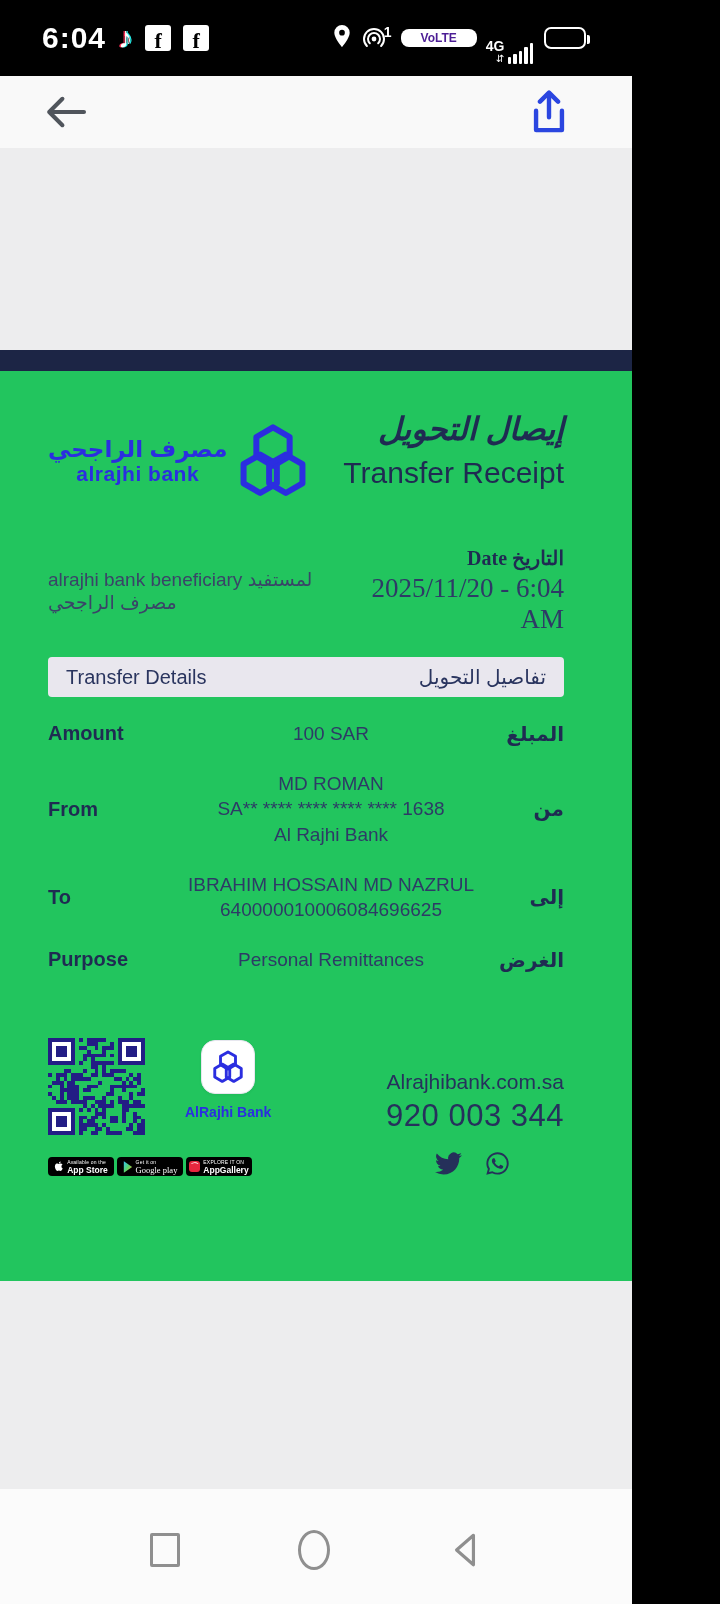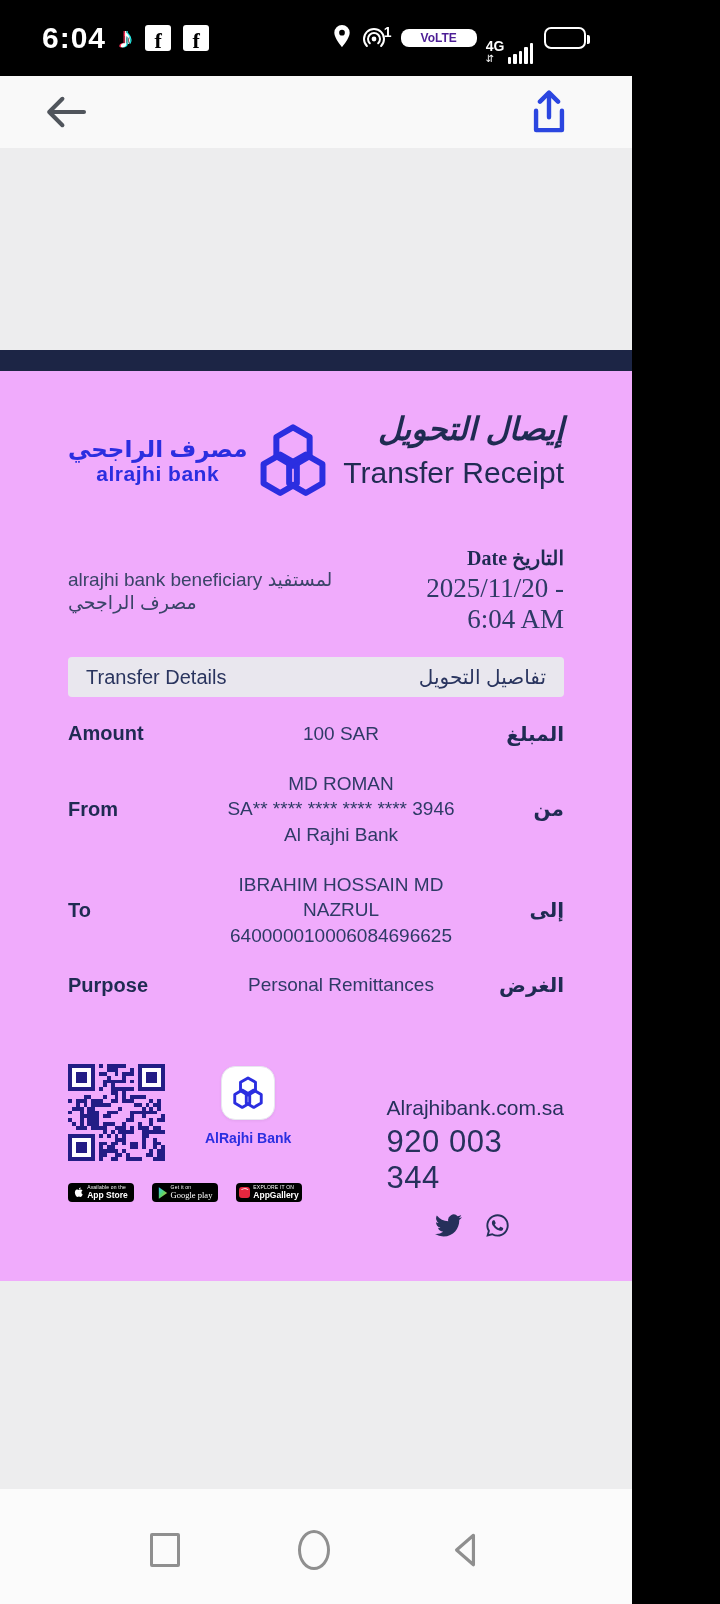--- a/index.html
+++ b/index.html
@@ -11,40 +11,40 @@
   .status-bar { height:76px; background:#000; display:flex; align-items:center; justify-content:space-between; padding:0 46px 0 42px; }
   .sb-left { display:flex; align-items:center; gap:12px; }
   .sb-time { color:#fff; font-size:30px; font-weight:bold; letter-spacing:1px; }
   .tiktok { color:#fff; font-size:30px; font-weight:bold; text-shadow:1.5px 0 0 #25f4ee,-1.5px 0 0 #fe2c55; }
   .fb { width:26px; height:26px; background:#fff; color:#000; border-radius:3px; font-weight:bold; font-size:22px; display:flex; align-items:flex-end; justify-content:center; line-height:0.9; font-family:"Liberation Serif",serif; }
   .sb-right { display:flex; align-items:center; gap:9px; }
   .hotspot-wrap { display:flex; align-items:flex-start; }
   .hotspot-sup { color:#fff; font-size:14px; font-weight:bold; margin:-2px 0 0 -2px; }
   .volte { background:#fff; color:#4c1d95; font-size:12px; font-weight:bold; border-radius:8px; padding:2px 20px; letter-spacing:0; }
   .net { display:flex; align-items:flex-end; gap:3px; }
-  .net-col { display:flex; flex-direction:column; align-items:flex-start; line-height:1;margin-top:26px; }
+  .net-col { display:flex; flex-direction:column; align-items:flex-end; line-height:1;margin-top:26px; }
   .net-4g { color:#fff; font-size:14px; font-weight:bold; }
   .net-arrows { color:#fff; font-size:10px; margin-top:1px; }
   .bars { display:flex; align-items:flex-end; gap:2px; height:22px; }
   .bar { width:3.5px; background:#fff; border-radius:1px; }
   .battery { width:42px; height:22px; border:2.5px solid #fff; border-radius:7px; padding:2px; position:relative; margin-left:2px; }
   .battery-fill { height:100%; width:86%; background:#fff; border-radius:3px; }
   .battery-nub { position:absolute; right:-6px; top:6px; width:3.5px; height:9px; background:#fff; border-radius:0 2px 2px 0; }
 
   
   .app-header { height:72px; background:#f9f9f9; display:flex; align-items:center; justify-content:space-between; padding:0 58px 0 40px; }
   .icon-btn { background:none; border:none; cursor:pointer; display:flex; align-items:center; padding:4px; }
 
   
   .doc-gap-top { height:202px; background:#ededee; }
   .navy-strip { height:21px; background:#1c2545; }
   .doc-gap-bottom { height:208px; background:#ededee; }
 
   
-  .receipt { height:910px; background:#f0abfc; padding:37px 68px 0 68px; color:#26315c; }
+  .receipt { height:910px; background:#22c55e; padding:37px 68px 0 48px; color:#26315c; }
   .logo-title-row { display:flex; justify-content:space-between; align-items:flex-start; }
   .logo { display:flex; align-items:center; gap:6px; margin-top:10px; }
   .logo-text { text-align:center; color:#2b2ee0; }
   .logo-ar { font-size:23px; font-weight:bold; line-height:1.15; }
   .logo-en { font-size:21px; font-weight:bold; letter-spacing:0.5px; }
   .title-block { text-align:right; color:#1f2b52; }
   .title-ar { font-size:32px; font-weight:bold; line-height:1.35;font-style:italic; }
   .title-en { font-size:30px; font-weight:normal; line-height:1.45; }
 
   .date-row { display:flex; justify-content:center; align-items:center; margin-top:42px; }
@@ -60,28 +60,28 @@
   .row-label-ar { font-size:20px; font-weight:bold; color:#1f2b52; text-align:right; }
   .row-center { text-align:center; font-size:19px; color:#2e3a66; line-height:1.35; }
 
   .footer-row { display:flex; justify-content:space-between; margin-top:66px; }
   .footer-left { width:320px; }
   .qr-app-row { display:flex; align-items:flex-start; gap:40px; }
   .qr { width:97px; height:97px; }
   .app-icon-wrap { text-align:center; margin-top:2px; }
   .app-icon { width:54px; height:54px; border:1px solid #e7e7ef; border-radius:14px; display:flex; align-items:center; justify-content:center; box-shadow:0 1px 3px rgba(0,0,0,0.06); background:#fff; margin:0 auto; }
   .app-caption { margin-top:10px; color:#2b2ee0; font-size:14px; font-weight:bold; }
-  .store-badges { display:flex; gap:18px; margin-top:22px; }
+  .store-badges { display:flex; gap:3px; margin-top:22px; }
   .badge { background:#000; border-radius:4px; height:19px; width:66px; display:flex; align-items:center; justify-content:center; gap:3px; color:#fff; overflow:hidden; }
   .badge-txt { display:flex; flex-direction:column; line-height:1; }
   .badge-top { font-size:5px; letter-spacing:0.2px; }
   .badge-name { font-size:8.5px; font-weight:bold; margin-top:1px; white-space:nowrap; }
   .ag-logo { width:11px; height:11px; background:#e6273e; border-radius:3px; display:flex; align-items:center; justify-content:center; color:#fff; font-size:8px; font-weight:bold; }
 
-  .footer-right { text-align:left; padding-top:32px; }
+  .footer-right { text-align:right; padding-top:32px; }
   .website { font-size:21px; color:#26315c; }
   .phone { font-size:31px; color:#26315c; margin-top:4px; letter-spacing:0.5px; }
   .social-row { display:flex; justify-content:center; gap:22px; margin-top:16px; padding-right:4px; }
 
   
   .nav-bar { height:115px; background:#fbfbfb; display:flex; align-items:center; justify-content:center; gap:118px; padding-top:6px; }
   .nav-btn { background:none; border:none; cursor:pointer; display:flex; align-items:center; justify-content:center; }
   .nav-square { width:30px; height:34px; border:3px solid #8f8f8f; border-radius:2px; }
   .nav-oval { width:32px; height:40px; border:3px solid #8f8f8f; border-radius:50%; }
 </style>
@@ -188,21 +188,21 @@
     <div class="detail-row">
       <span class="row-label-en">Amount</span>
       <span class="row-center">100 SAR</span>
       <span class="row-label-ar">المبلغ</span>
     </div>
 
     <div class="detail-row">
       <span class="row-label-en">From</span>
       <span class="row-center">
         <div>MD ROMAN</div>
-        <div>SA** **** **** **** **** 3946</div>
+        <div>SA** **** **** **** **** 1638</div>
         <div>Al Rajhi Bank</div>
       </span>
       <span class="row-label-ar">من</span>
     </div>
 
     <div class="detail-row">
       <span class="row-label-en">To</span>
       <span class="row-center">
         <div>IBRAHIM HOSSAIN MD NAZRUL</div>
         <div>640000010006084696625</div>

